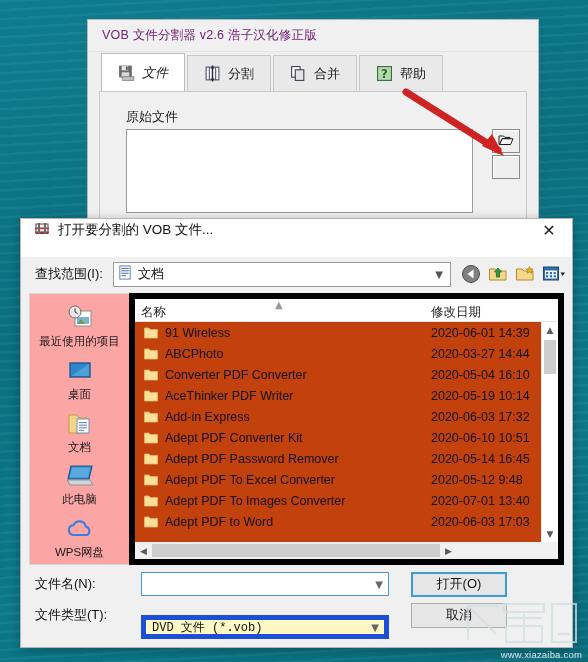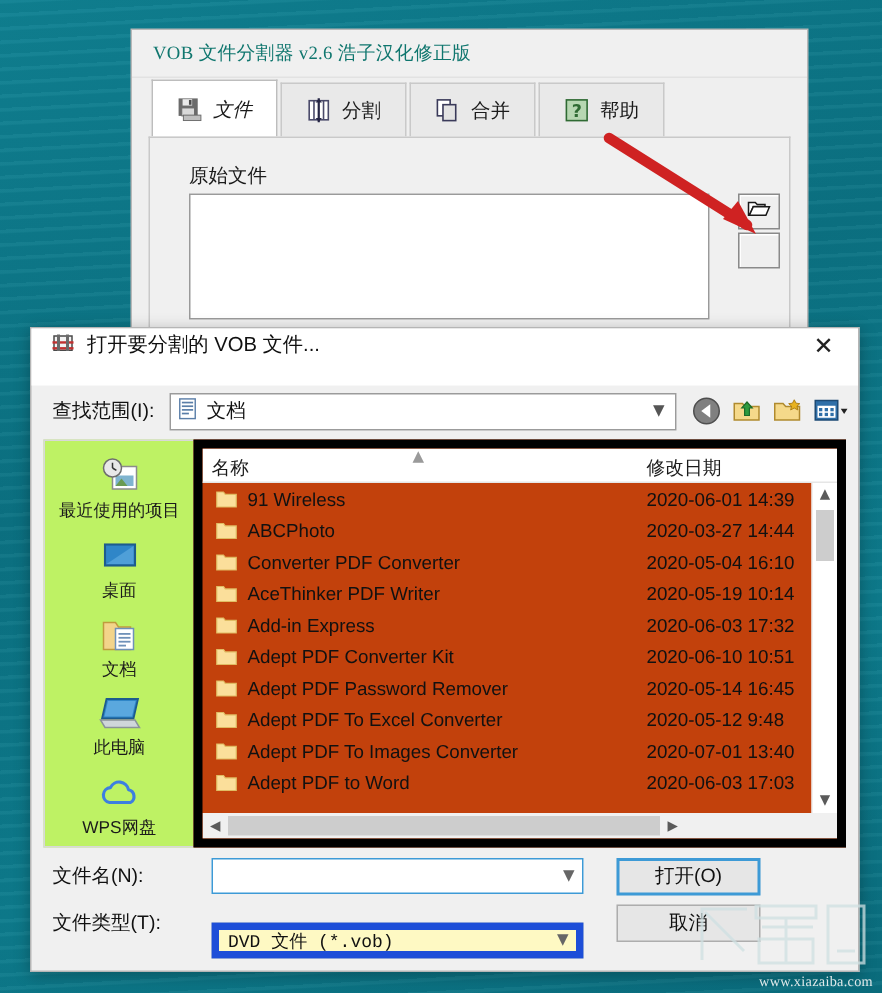--- a/index.html
+++ b/index.html
@@ -19,21 +19,21 @@
   
   #app-window{
     position:absolute;left:88px;top:20px;width:450px;height:208px;
     background:#efefef;
     box-shadow:0 0 0 1px #b8b8b8;
   }
   #app-titlebar{
     height:32px;background:#f0f0f0;border-bottom:1px solid #e2e2e2;
     display:flex;align-items:center;padding-left:14px;box-sizing:border-box;
   }
-  #app-title{font-size:12.5px;color:#0f766e;letter-spacing:.2px;font-family:Liberation Serif, serif;}
+  #app-title{font-size:12.5px;color:#701a75;letter-spacing:.2px;}
   #app-tabs{
     display:flex;align-items:flex-end;height:39px;padding-left:13px;
     background:#efefef;box-sizing:border-box;
   }
   .tab{
     height:36px;min-width:84px;box-sizing:border-box;
     display:flex;align-items:center;justify-content:center;gap:7px;
     background:#e9e9e9;border:1px solid #c9c9c9;border-bottom:none;
     font-size:13px;color:#1b1b1b;padding:0 12px;margin-right:2px;
   }
@@ -90,21 +90,21 @@
   }
   #dlg-toolbar{display:flex;align-items:center;gap:7px;margin-left:10px;}
   .tb-ico{width:20px;height:20px;display:block;}
 
   
   #dlg-main{
     position:absolute;left:8px;right:8px;top:74px;height:272px;
     display:flex;
   }
   #places{
-    width:100px;background:#bef264;border:1px solid #d8d8d8;border-right:none;
+    width:100px;background:#fca5a5;border:1px solid #d8d8d8;border-right:none;
     display:flex;flex-direction:column;align-items:center;padding-top:6px;box-sizing:border-box;
   }
   .place{
     width:100%;height:57px;display:flex;flex-direction:column;align-items:center;
     justify-content:center;gap:3px;
   }
   .place-label{font-size:11.5px;color:#1b1b1b;text-align:center;line-height:1.1;}
   .place-ico{width:30px;height:27px;display:block;}
 
   #listwrap{
@@ -169,21 +169,21 @@
     font-size:13px;color:#111;background:#e6e6e6;border:1px solid #adadad;
   }
   #btn-open{border:2px solid #3d9ad6;background:#e6e6e6;}
 
   
   #watermark{
     position:absolute;right:2px;bottom:0px;width:128px;height:72px;pointer-events:none;opacity:.75;
   }
   #wm-text{
     position:absolute;right:6px;bottom:2px;font-size:9.5px;color:#dfe9ea;
-    letter-spacing:.2px;font-family:Liberation Serif, serif;
+    letter-spacing:.2px;font-family:Liberation Sans, sans-serif;
   }
 </style>
 </head>
 <body>
 
 <div id="desktop"></div>
 
 <div id="app-window">
 
   <div id="app-titlebar">

